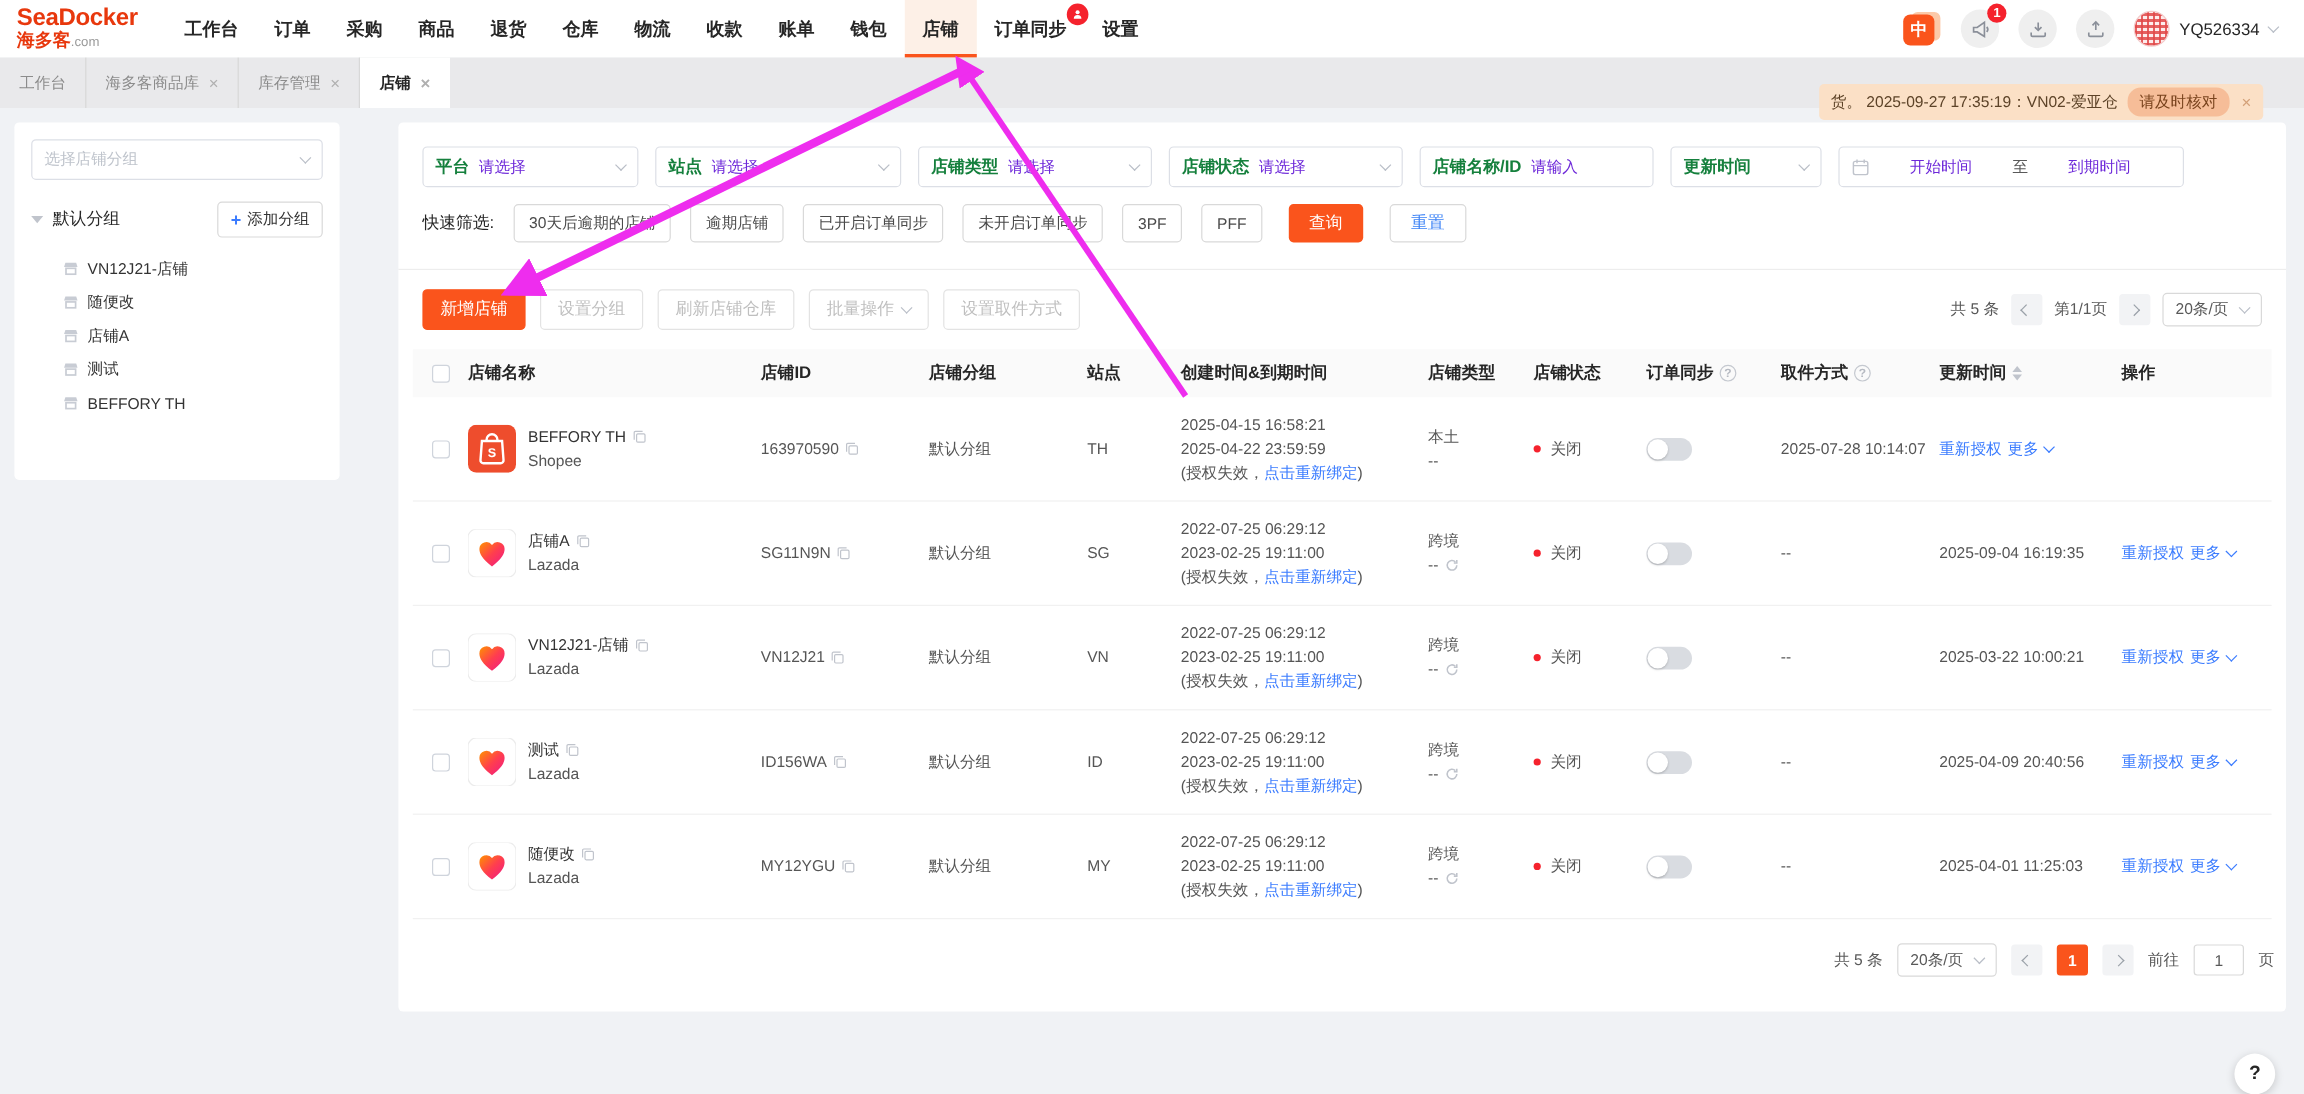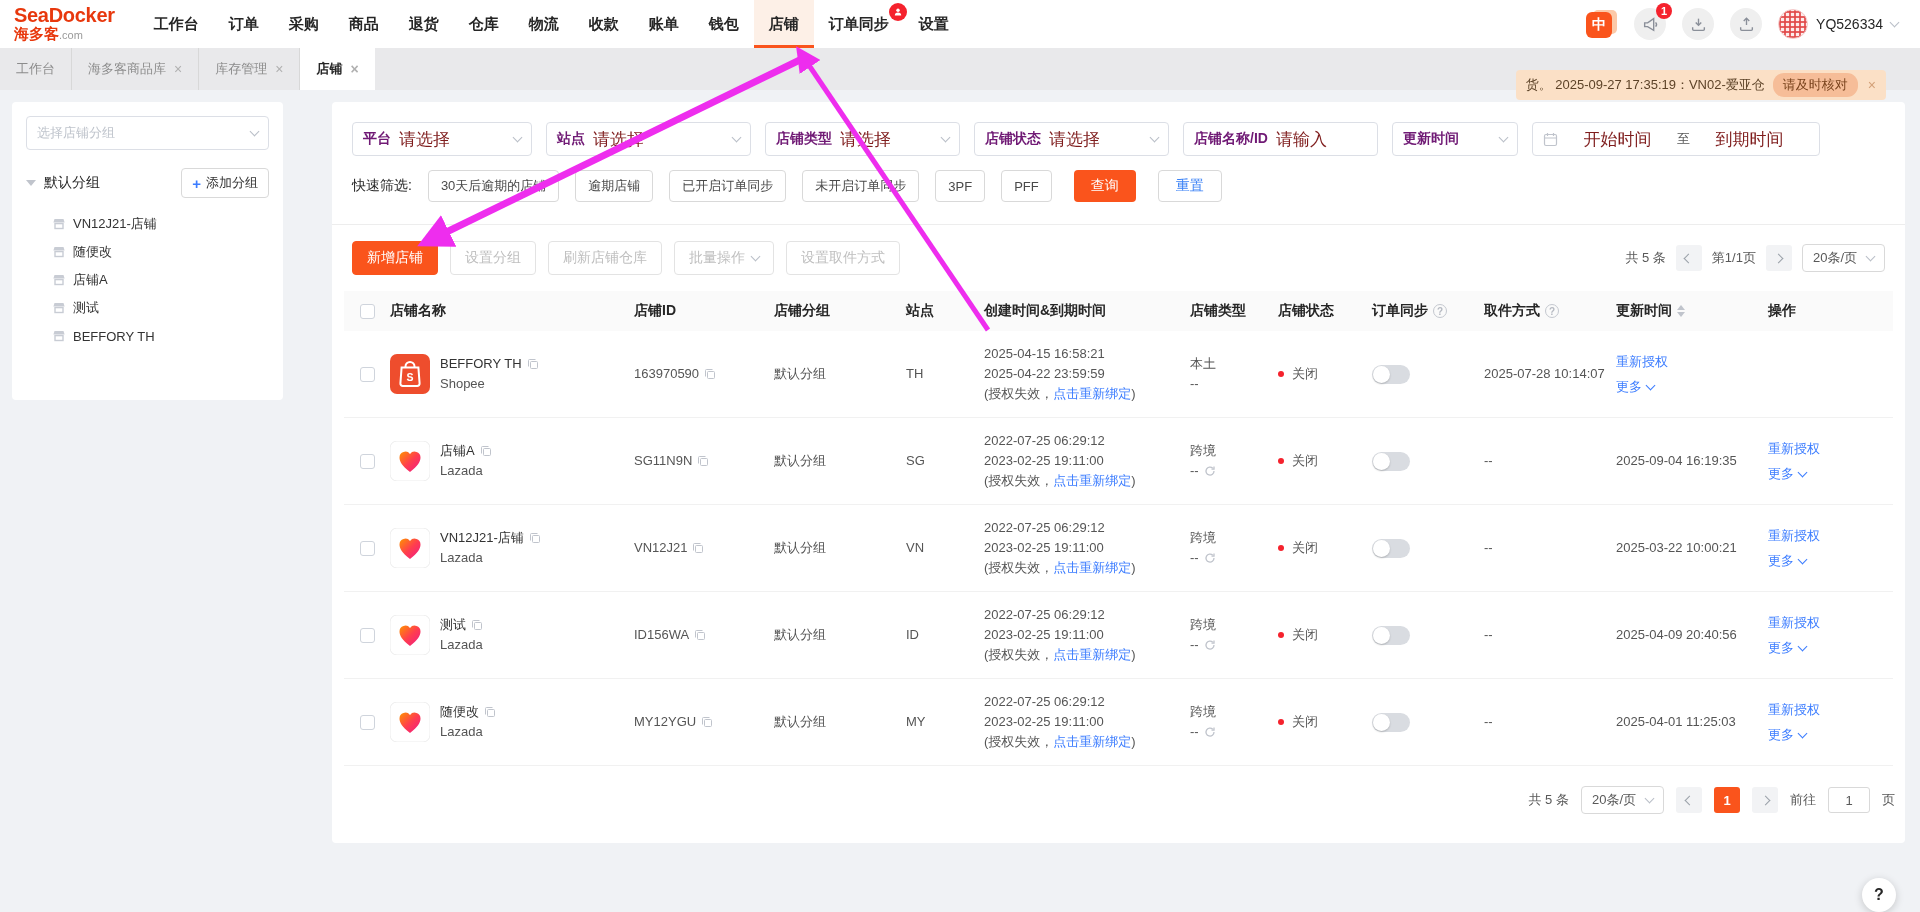--- a/index.html
+++ b/index.html
@@ -57,22 +57,22 @@
   .filter-sec{padding:20px 20px 22px;border-bottom:1px solid #ededed;}
   .frow1{display:flex;gap:14px;}
   .frow1 > div:nth-of-type(1){width:180px;}
   .frow1 > div:nth-of-type(2){width:205px;}
   .frow1 > div:nth-of-type(3){width:195px;}
   .frow1 > div:nth-of-type(4){width:195px;}
   .frow1 > div:nth-of-type(5){width:195px;}
   .frow1 > div:nth-of-type(6){width:126px;}
   .frow1 > div:nth-of-type(7){width:288px;}
   .fselect{height:34px;border:1px solid #dcdfe6;border-radius:4px;display:flex;align-items:center;padding:0 10px;cursor:pointer;background:#fff;}
-  .flabel{font-size:14px;color:#701a75;font-weight:600;margin-right:8px;white-space:nowrap;}
-  .fph{font-size:17px;color:#7f1d1d;flex:1;white-space:nowrap;overflow:hidden;}
+  .flabel{font-size:14px;color:#15803d;font-weight:600;margin-right:8px;white-space:nowrap;}
+  .fph{font-size:13px;color:#6d28d9;flex:1;white-space:nowrap;overflow:hidden;}
   .frow2{margin-top:14px;display:flex;align-items:center;gap:16px;}
   .qlabel{font-size:14px;color:#262626;}
   .pill-btn{height:32px;padding:0 12px;border:1px solid #d9d9d9;border-radius:4px;background:#fff;font-size:13px;color:#4a4a4a;display:flex;align-items:center;cursor:pointer;white-space:nowrap;}
   .btn-search{height:32px;padding:0 17px;background:var(--accent);color:#fff;border:none;border-radius:4px;font-size:14px;display:flex;align-items:center;cursor:pointer;margin-left:6px;}
   .btn-reset{height:32px;padding:0 17px;border:1px solid #d9d9d9;border-radius:4px;background:#fff;font-size:14px;color:#3b82f6;display:flex;align-items:center;cursor:pointer;margin-left:6px;}
 
   
   .toolbar{display:flex;align-items:center;padding:16px 20px 14px;gap:12px;}
   .tbtn{height:34px;padding:0 14px;border:1px solid #e3e3e3;border-radius:4px;color:#bfbfbf;font-size:14px;display:flex;align-items:center;gap:7px;background:#fff;cursor:pointer;white-space:nowrap;}
   .tbtn.primary{background:var(--accent);border-color:var(--accent);color:#fff;}
@@ -102,21 +102,21 @@
   .picon{width:40px;height:40px;display:inline-flex;flex:none;}
   .nm{display:flex;flex-direction:column;margin-left:5px;}
   .nm .l1{color:#333;display:flex;align-items:center;gap:5px;}
   .nm .l2{color:#555;}
   .col{flex-direction:column;align-items:flex-start;gap:0;display:flex;}
   .auth{color:#555;white-space:nowrap;}
   .lnk{color:var(--link);cursor:pointer;text-decoration:none;}
   .dot{width:6px;height:6px;border-radius:50%;background:var(--status);margin-right:3px;flex:none;}
   .toggle{width:38px;height:19px;border-radius:10px;background:#d9dce1;position:relative;display:inline-block;cursor:pointer;}
   .toggle .knob{position:absolute;left:1px;top:1px;width:17px;height:17px;border-radius:50%;background:#fff;box-shadow:0 1px 2px rgba(0,0,0,.2);}
-  .c-act{display:flex;flex-direction:column;align-items:flex-start;gap:5px;}
+  .c-act{display:flex;flex-direction:row;align-items:flex-start;gap:5px;}
   .more{display:flex;align-items:center;gap:5px;}
   .t2{display:flex;align-items:center;gap:5px;}
 
   
   .pagi-bottom{display:flex;justify-content:flex-end;align-items:center;gap:12px;padding:20px 10px;font-size:13px;color:#595959;}
   .cur{width:26px;height:26px;background:var(--accent);color:#fff;border-radius:3px;display:flex;align-items:center;justify-content:center;font-weight:700;cursor:pointer;}
   .goto-input{width:42px;height:26px;border:1px solid #d9d9d9;border-radius:3px;display:flex;align-items:center;justify-content:center;color:#595959;background:#fff;}
 
   .help-btn{position:absolute;right:24px;bottom:0px;width:34px;height:34px;border-radius:50%;background:#fff;box-shadow:0 2px 8px rgba(0,0,0,.18);display:flex;align-items:center;justify-content:center;font-size:16px;font-weight:700;color:#262626;cursor:pointer;z-index:10;}
 

